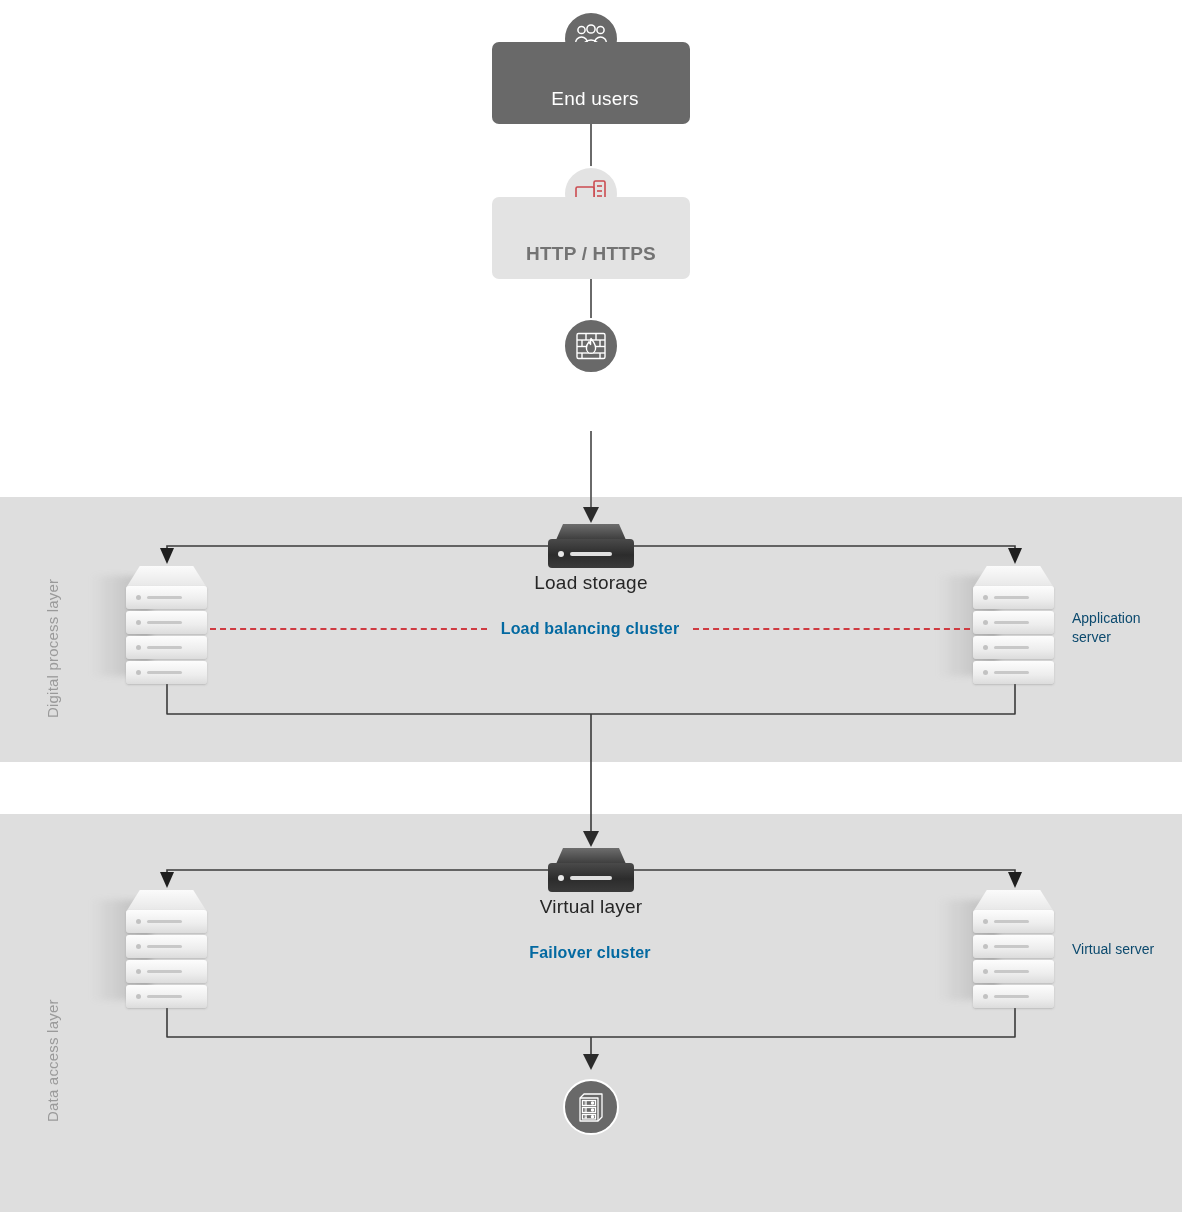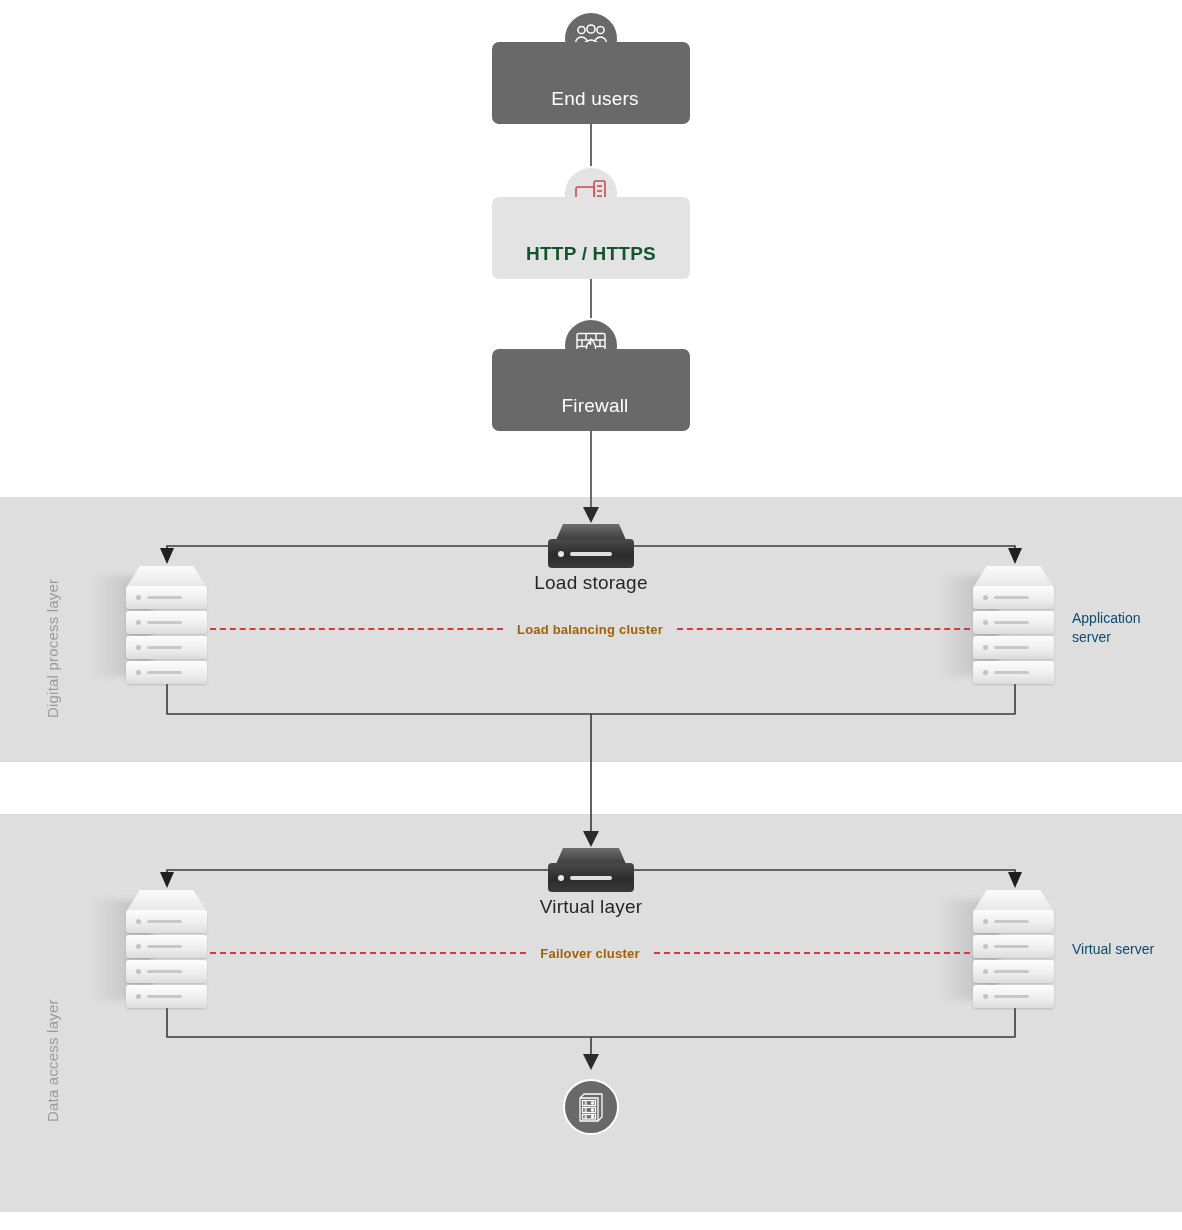--- a/index.html
+++ b/index.html
@@ -53,21 +53,21 @@
     padding-bottom: 16px;
   }
   .node-box.dark  { background: #696969; padding-left: 8px; }
   .node-box.light { background: #e3e3e3; }
   .node-label {
     font-size: 19px;
     letter-spacing: 0.2px;
     line-height: 1;
   }
   .node-box.dark  .node-label { color: #ffffff; font-weight: 400; }
-  .node-box.light .node-label { color: #14532d; font-weight: 700; }
+  .node-box.light .node-label { color: #737373; font-weight: 700; }
 
   .node-icon-circle {
     position: absolute;
     width: 56px;
     height: 56px;
     border-radius: 50%;
     display: flex;
     align-items: center;
     justify-content: center;
     left: 50%;
@@ -207,31 +207,31 @@
   #caption-db  { left: 1072px; top: 940px; }
 
   
   .cluster-row {
     position: absolute;
     height: 26px;
     display: flex;
     align-items: center;
   }
   #cluster-lb { left: 210px; top: 616px; width: 760px; }
-  #cluster-fo { left: 210px; top: 940px; width: 760px; }
+  #cluster-fo { left: 210px; top: 940px; width: 760px; flex-direction: column; }
   .cluster-dash {
     flex: 1;
     height: 0;
     border-top: 2px dashed #cf3b41;
   }
   .cluster-text {
     padding: 0 14px;
-    font-size: 13px;
+    font-size: 16px;
     font-weight: 700;
-    color: #a16207;
+    color: #0369a1;
     white-space: nowrap;
     letter-spacing: 0.2px;
   }
 </style>
 </head>
 <body>
 
 <div id="canvas">
 
   <div class="layer-band" id="band-digital"></div>
@@ -315,23 +315,20 @@
       <line x1="2" y1="15.5" x2="30" y2="15.5"></line>
       <line x1="2" y1="22" x2="30" y2="22"></line>
       <line x1="11" y1="2.5" x2="11" y2="9"></line>
       <line x1="21" y1="2.5" x2="21" y2="9"></line>
       <line x1="7" y1="9" x2="7" y2="15.5"></line>
       <line x1="25" y1="9" x2="25" y2="15.5"></line>
       <line x1="7" y1="22" x2="7" y2="27.5"></line>
       <line x1="25" y1="22" x2="25" y2="27.5"></line>
       <path d="M16,7.5 c3.2,4 4.6,6.4 4.6,9.4 c0,3.2 -2.1,5.4 -4.6,5.4 c-2.5,0 -4.6,-2.2 -4.6,-5.4 c0,-2.4 1.3,-4.6 2.6,-6.2 c0.3,1.3 0.9,2.2 1.6,2.7 c-0.3,-2 -0.2,-4 0.4,-5.9 z" fill="#696969" stroke-linejoin="round"></path>
     </svg>
-  </div>
-  <div class="node-box dark" id="box-firewall">
-    <span class="node-label">Firewall</span>
   </div>
 
   <div class="device" id="device-lb">
     <div class="device-top"></div>
     <div class="device-body">
       <div class="device-led"></div>
       <div class="device-slot"></div>
     </div>
   </div>
   <div class="device-caption" id="caption-lb" style="left:591px;">Load storage</div>

